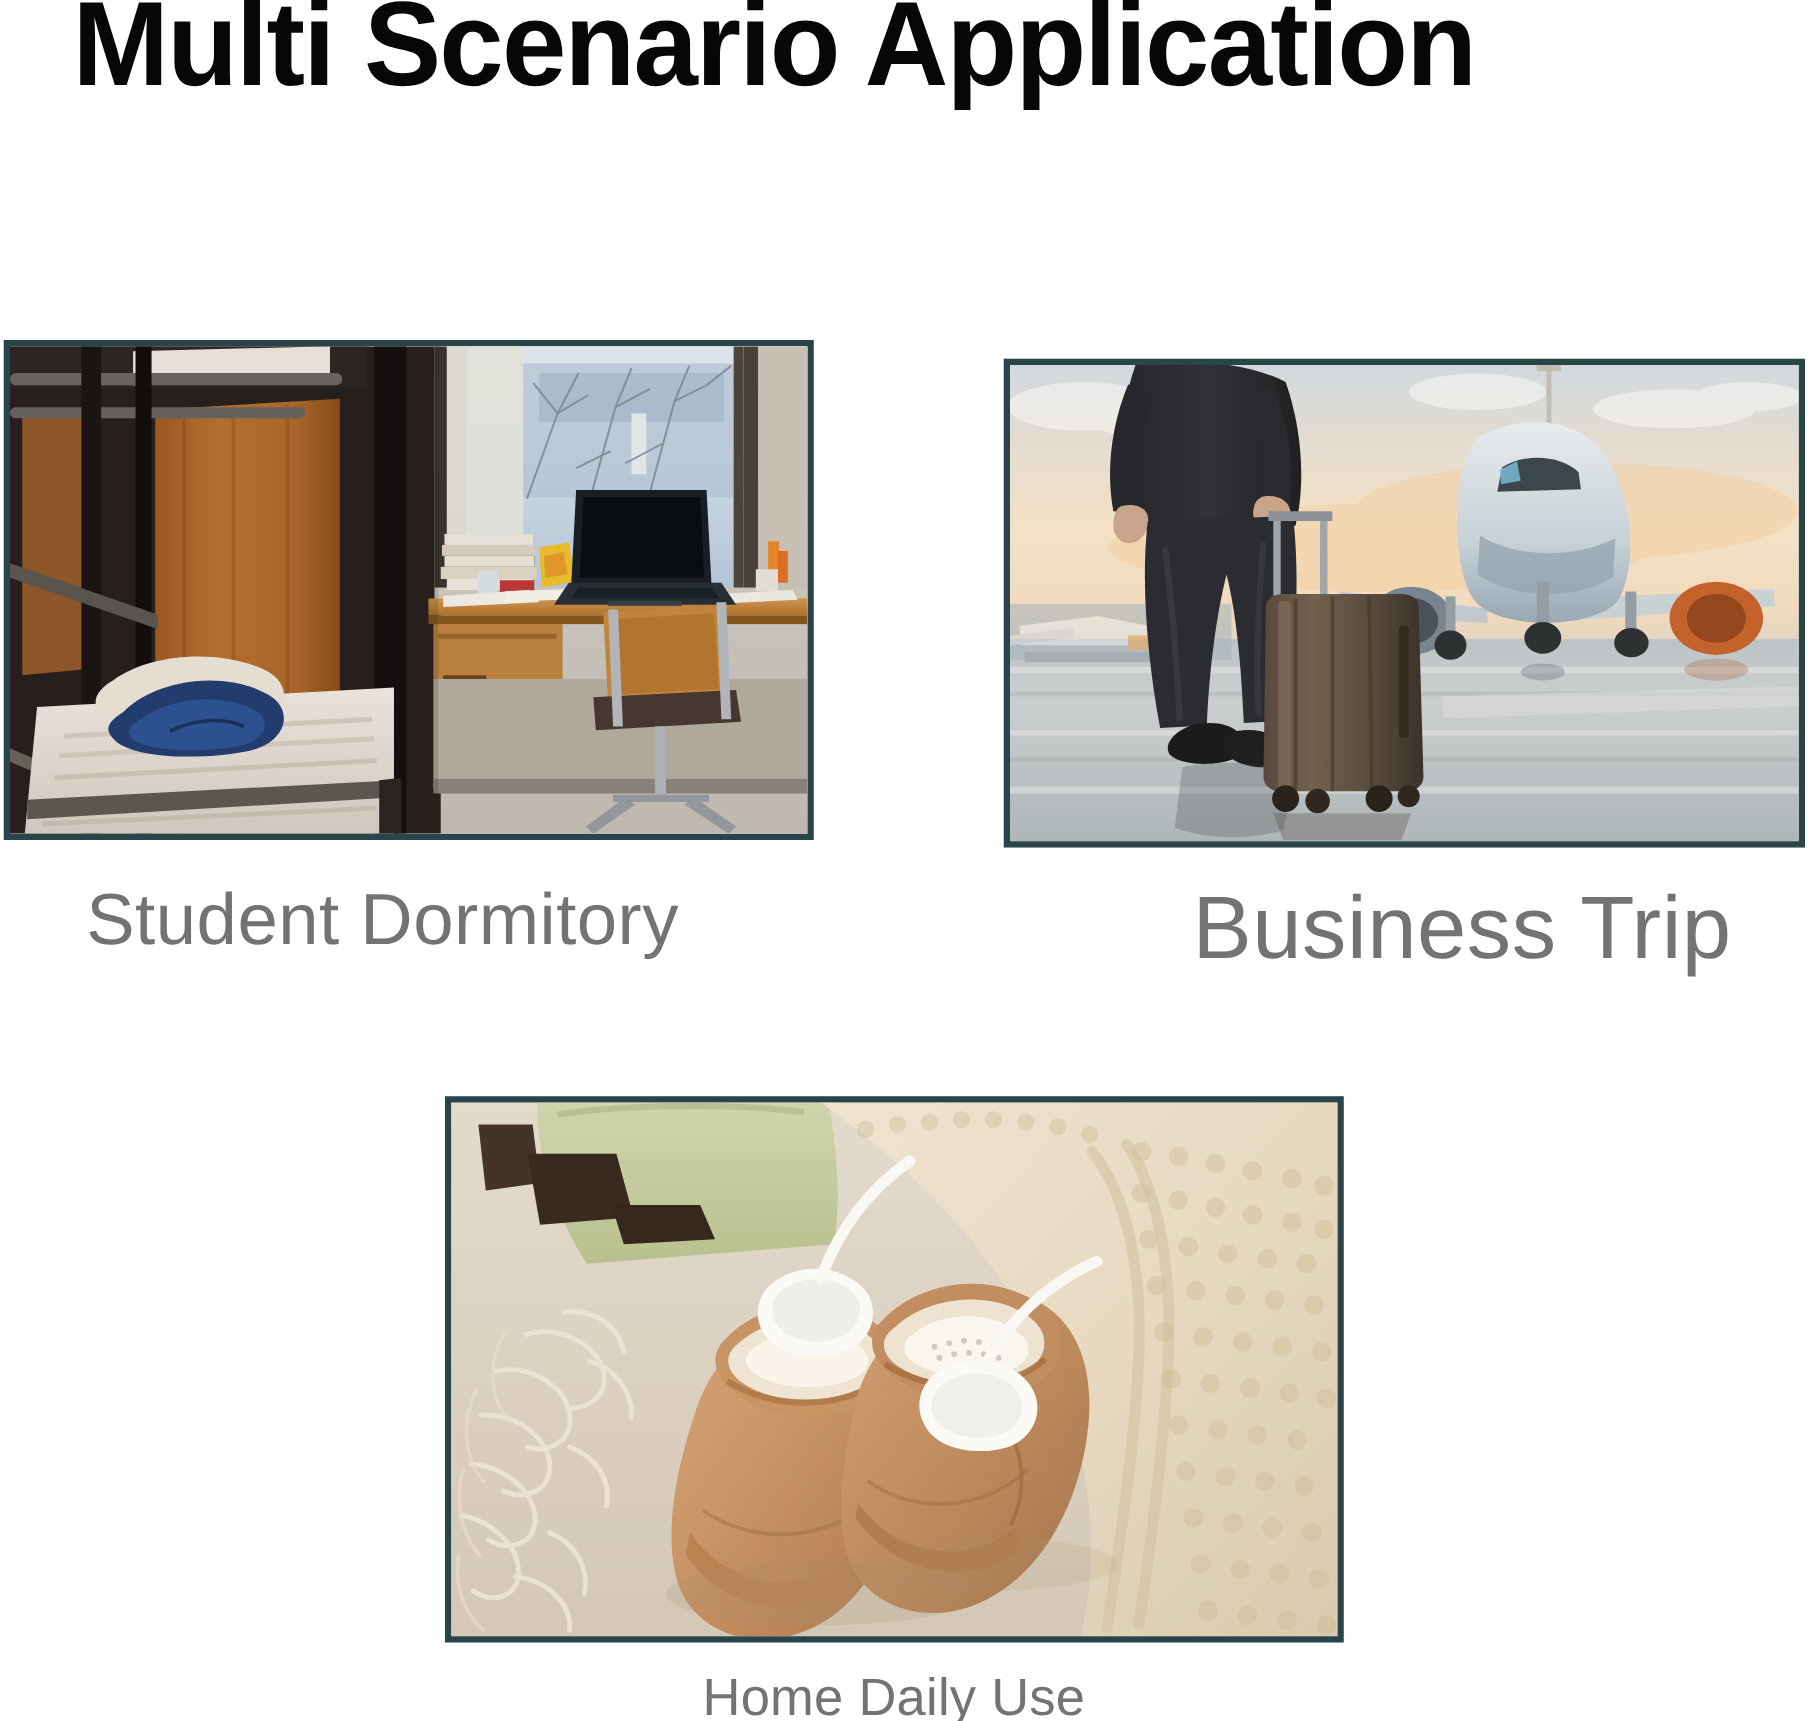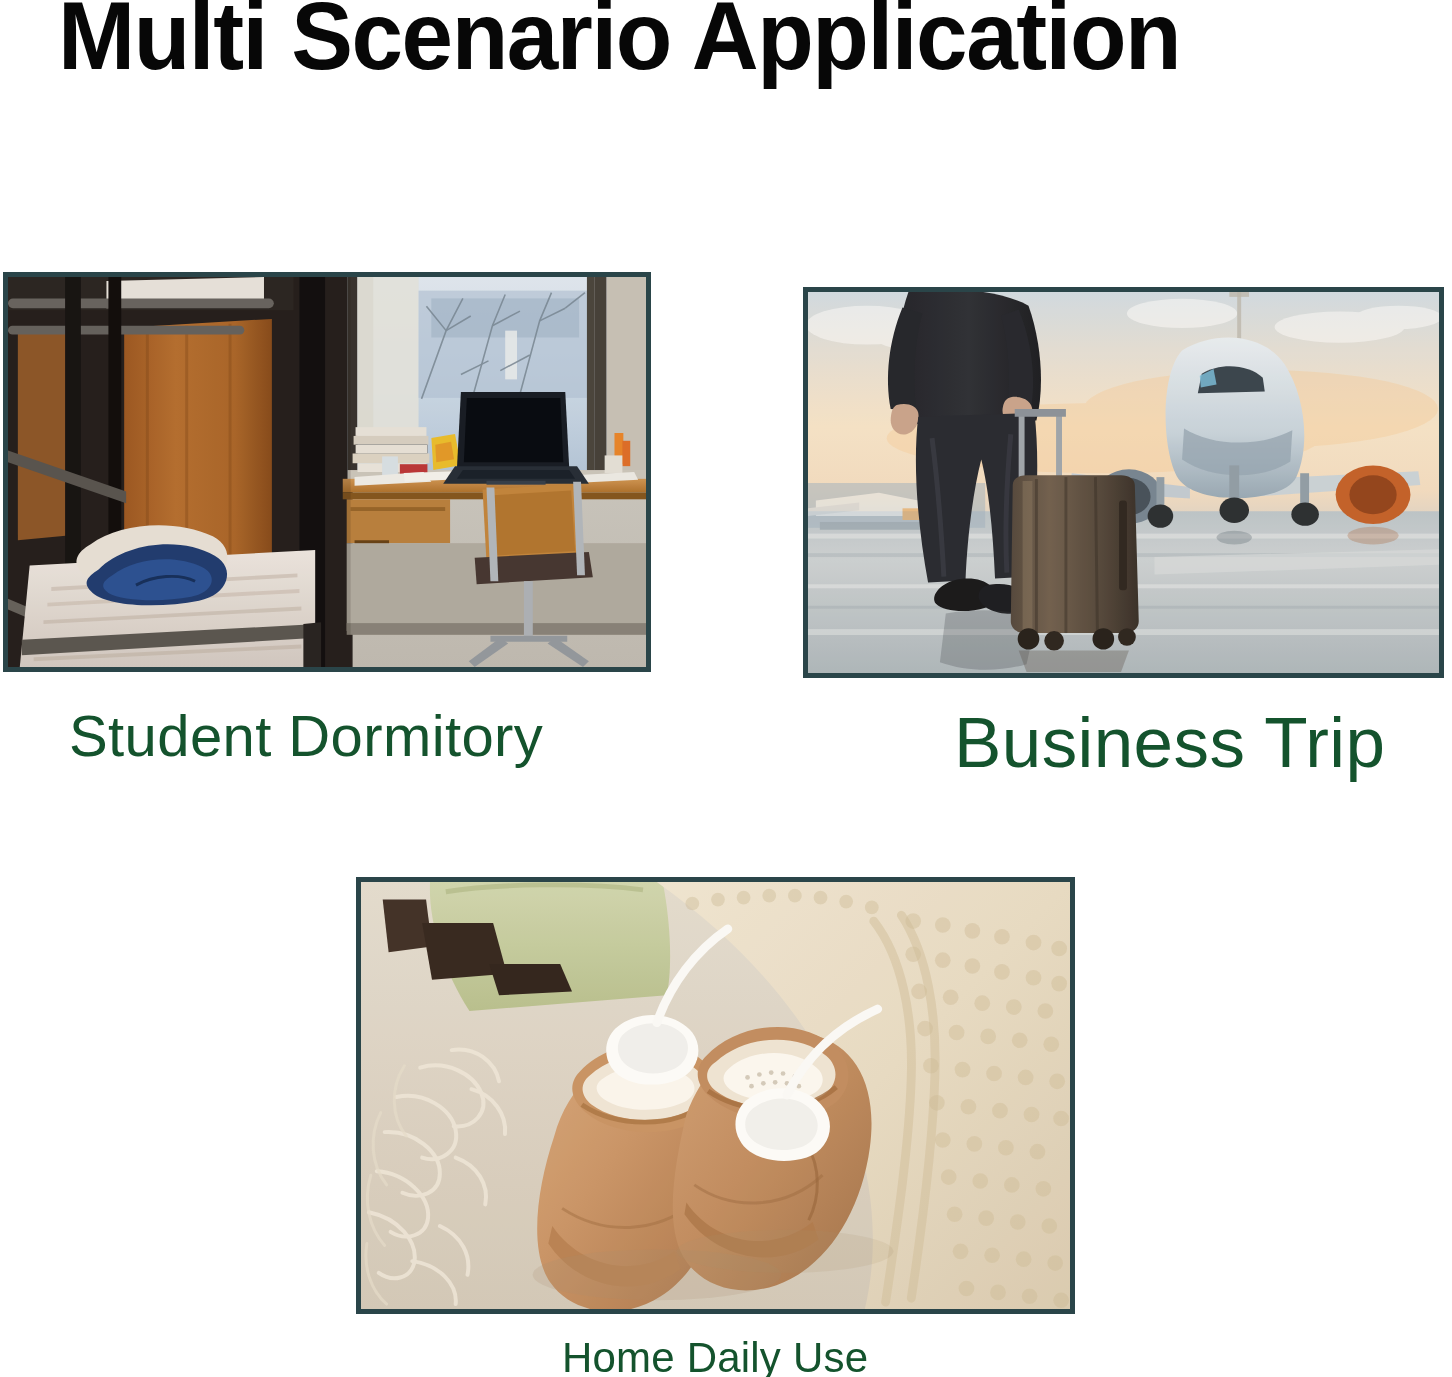--- a/index.html
+++ b/index.html
@@ -41,21 +41,21 @@
     top: 0;
     box-sizing: border-box;
     border: 5px solid #2a4549;
     background: #e8e8e4;
     overflow: hidden;
   }
   .photo-frame svg { display: block; width: 100%; height: 100%; }
 
   .card-caption {
     position: absolute;
-    color: #14532d;
+    color: #737373;
     font-weight: 400;
     white-space: nowrap;
     line-height: 1;
   }
 
   
   #card-dormitory { left: 3px; top: 272px; width: 648px; }
   #card-dormitory .photo-frame { width: 648px; height: 400px; }
   #card-dormitory .card-caption {
     left: 66px; top: 707px; font-size: 58px; letter-spacing: 0.4px;

